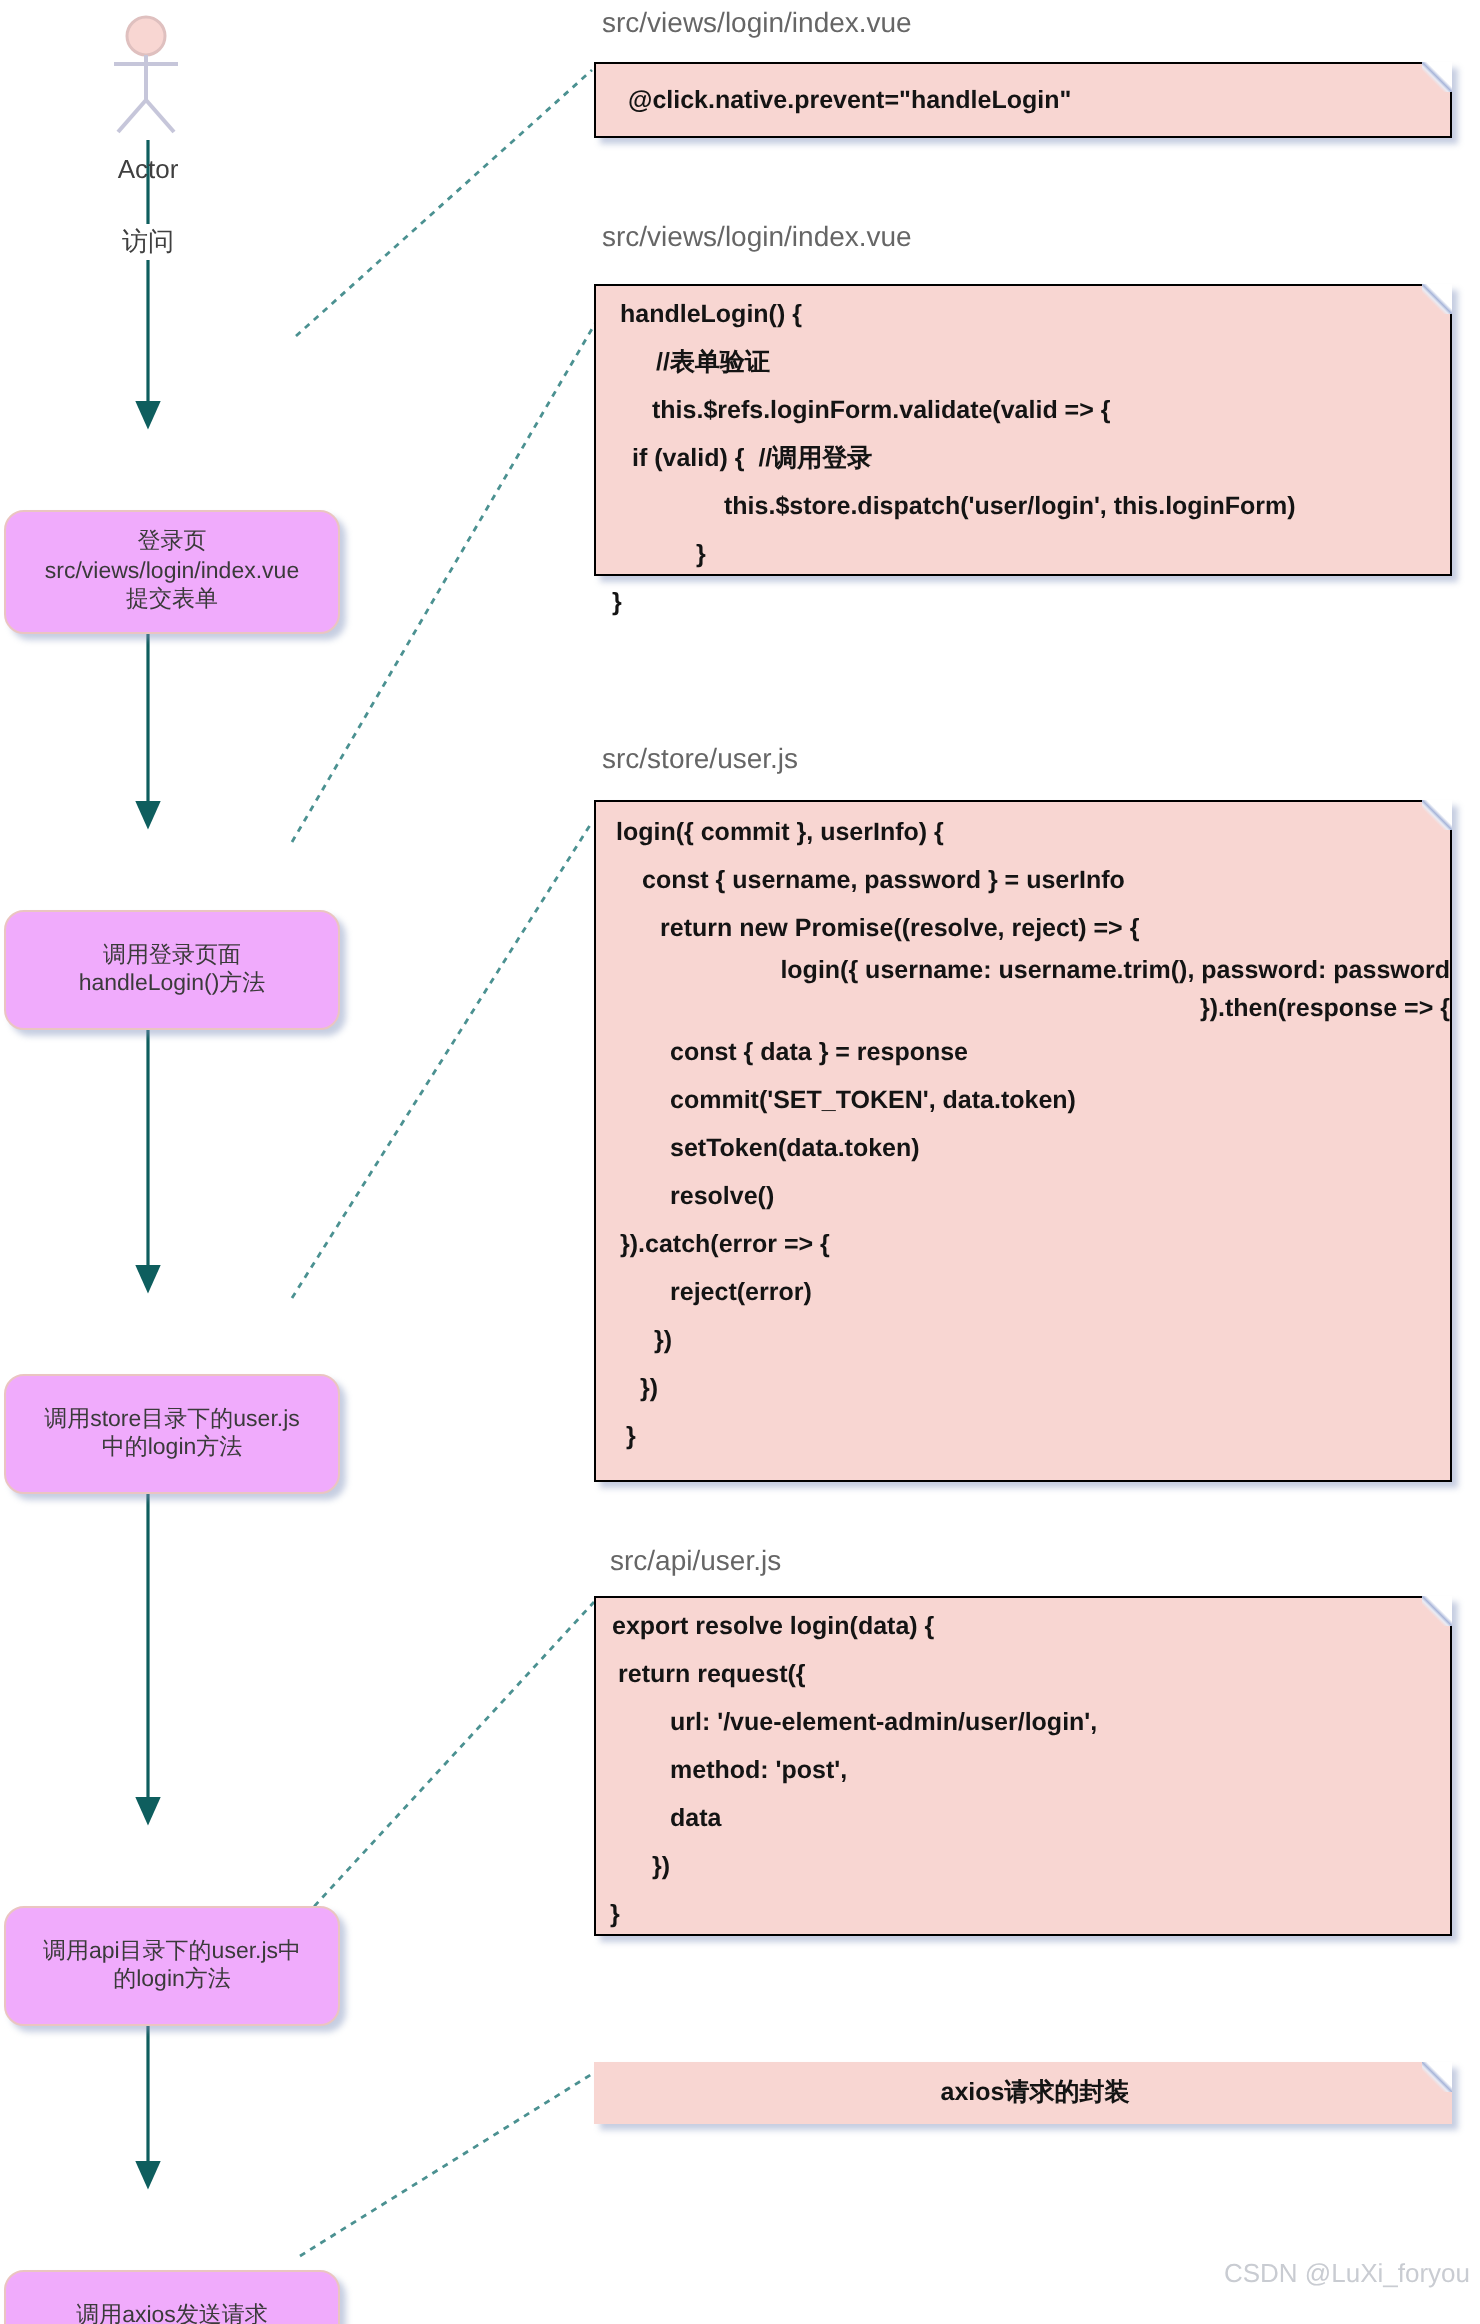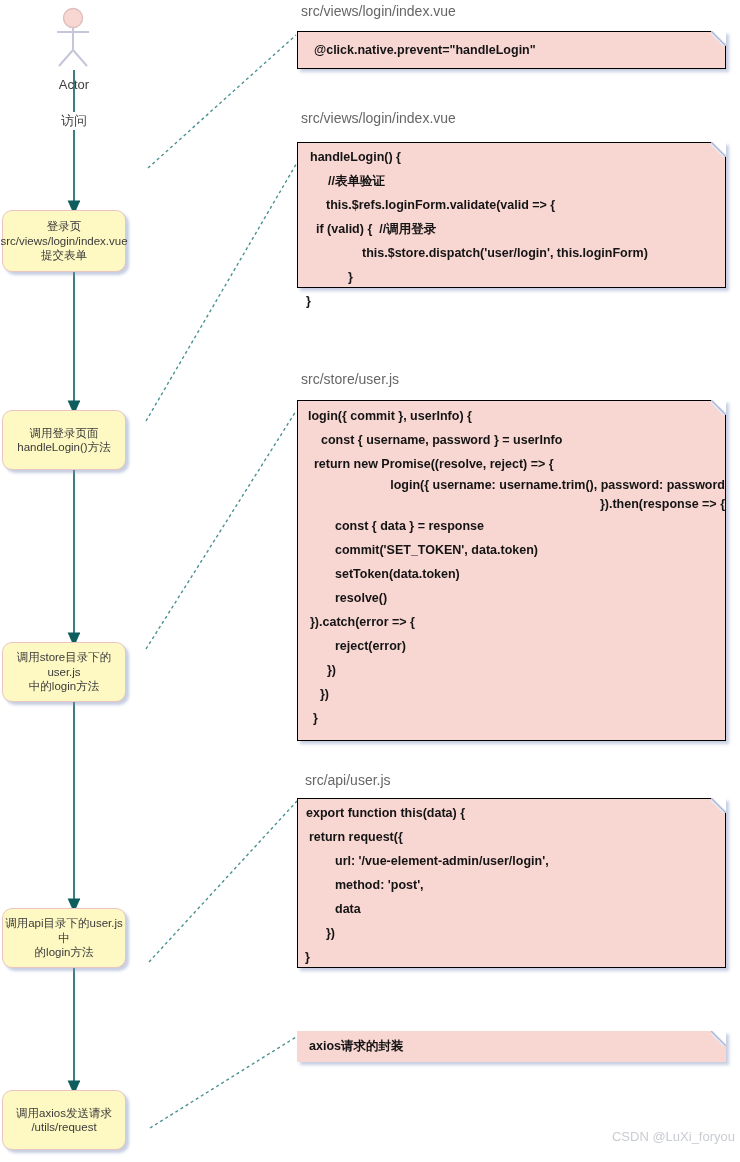--- a/index.html
+++ b/index.html
@@ -1,25 +1,25 @@
 <!DOCTYPE html>
 <html><head>
 <meta charset="utf-8">
 <style>
   html,body{margin:0;padding:0;background:#fff;}
   .canvas{position:relative;width:740px;height:1162px;background:#ffffff;overflow:hidden;
           font-family:"Liberation Sans","DejaVu Sans",sans-serif;}
   svg.layer{position:absolute;left:0;top:0;z-index:1;}
 
   
-  .fbox{position:absolute;left:2px;width:124px;z-index:2;box-sizing:border-box;
-        background:#fef9c3;border:1px solid #eac5c1;border-radius:10px;
+  .fbox{position:absolute;left:2px;width:168px;z-index:2;box-sizing:border-box;
+        background:#f0abfc;border:1px solid #eac5c1;border-radius:10px;
         box-shadow:3px 3px 3px rgba(128,146,188,.45);
         display:flex;flex-direction:column;align-items:center;justify-content:center;
-        color:#3a3a3a;font-size:11.5px;line-height:14.5px;text-align:center;}
+        color:#3a3a3a;font-size:11.5px;line-height:14.5px;text-align:center;margin-top:45px;}
 
   
   .lbl{position:absolute;z-index:2;transform:translateX(-50%);left:74px;
        font-size:13px;color:#3f3f3f;}
   .lbl.bg{background:#fff;padding:0 3px;}
 
   
   .title{position:absolute;z-index:2;color:#666;font-size:14px;}
   .note{position:absolute;left:297px;width:429px;z-index:2;box-sizing:border-box;
         background:#f8d6d2;border:1px solid #000;
@@ -113,45 +113,45 @@
     <div class="cl" style="padding-left:64px;">this.$store.dispatch('user/login', this.loginForm)</div>
     <div class="cl" style="padding-left:50px;">}</div>
     <div class="cl" style="padding-left:8px;">}</div>
   </div>
 
   <div class="title" style="left:301px;top:371px;">src/store/user.js</div>
   <div class="note" style="top:400px;height:341px;padding-top:3px;">
     <div class="fold"></div>
     <div class="cl" style="padding-left:10px;">login({ commit }, userInfo) {</div>
     <div class="cl" style="padding-left:23px;">const { username, password } = userInfo</div>
-    <div class="cl" style="padding-left:16px;">return new Promise((resolve, reject) =&gt; {</div>
+    <div class="cl" style="padding-left:32px;">return new Promise((resolve, reject) =&gt; {</div>
     <div class="cl w" style="padding-left:30px;">login({ username: username.trim(), password: password</div>
     <div class="cl w" style="padding-left:2px;">}).then(response =&gt; {</div>
     <div class="cl" style="padding-left:37px;">const { data } = response</div>
     <div class="cl" style="padding-left:37px;">commit('SET_TOKEN', data.token)</div>
     <div class="cl" style="padding-left:37px;">setToken(data.token)</div>
     <div class="cl" style="padding-left:37px;">resolve()</div>
     <div class="cl" style="padding-left:12px;">}).catch(error =&gt; {</div>
     <div class="cl" style="padding-left:37px;">reject(error)</div>
     <div class="cl" style="padding-left:29px;">})</div>
     <div class="cl" style="padding-left:22px;">})</div>
     <div class="cl" style="padding-left:15px;">}</div>
   </div>
 
   <div class="title" style="left:305px;top:772px;">src/api/user.js</div>
   <div class="note" style="top:798px;height:170px;padding-top:2px;">
     <div class="fold"></div>
-    <div class="cl" style="padding-left:8px;">export function this(data) {</div>
+    <div class="cl" style="padding-left:8px;">export resolve login(data) {</div>
     <div class="cl" style="padding-left:11px;">return request({</div>
     <div class="cl" style="padding-left:37px;">url: '/vue-element-admin/user/login',</div>
     <div class="cl" style="padding-left:37px;">method: 'post',</div>
     <div class="cl" style="padding-left:37px;">data</div>
     <div class="cl" style="padding-left:28px;">})</div>
     <div class="cl" style="padding-left:7px;">}</div>
   </div>
 
-  <div class="note noborder vcenter" style="top:1031px;height:31px;">
+  <div class="note noborder vcenter" style="top:1031px;height:31px;justify-content:center;">
     <div class="fold"></div>
     <div class="cl" style="padding-left:12px;">axios请求的封装</div>
   </div>
 
   <div class="wm">CSDN @LuXi_foryou</div>
 </div>
 
 </body></html>

